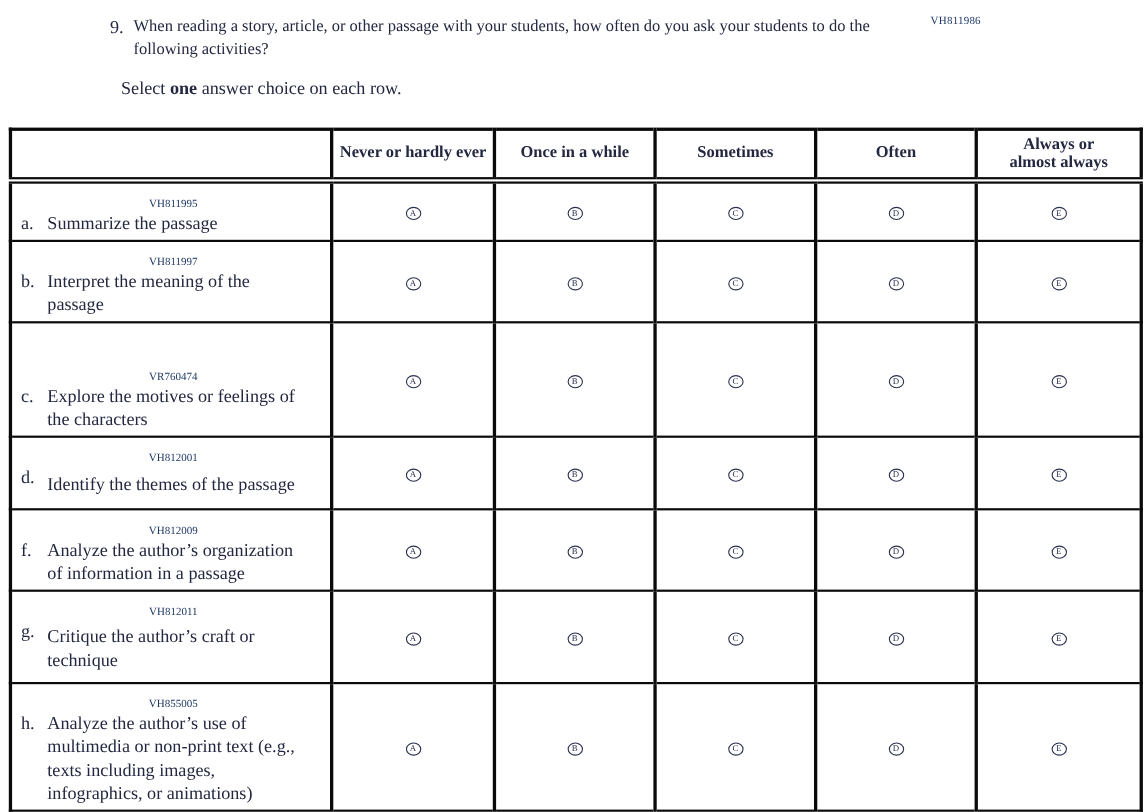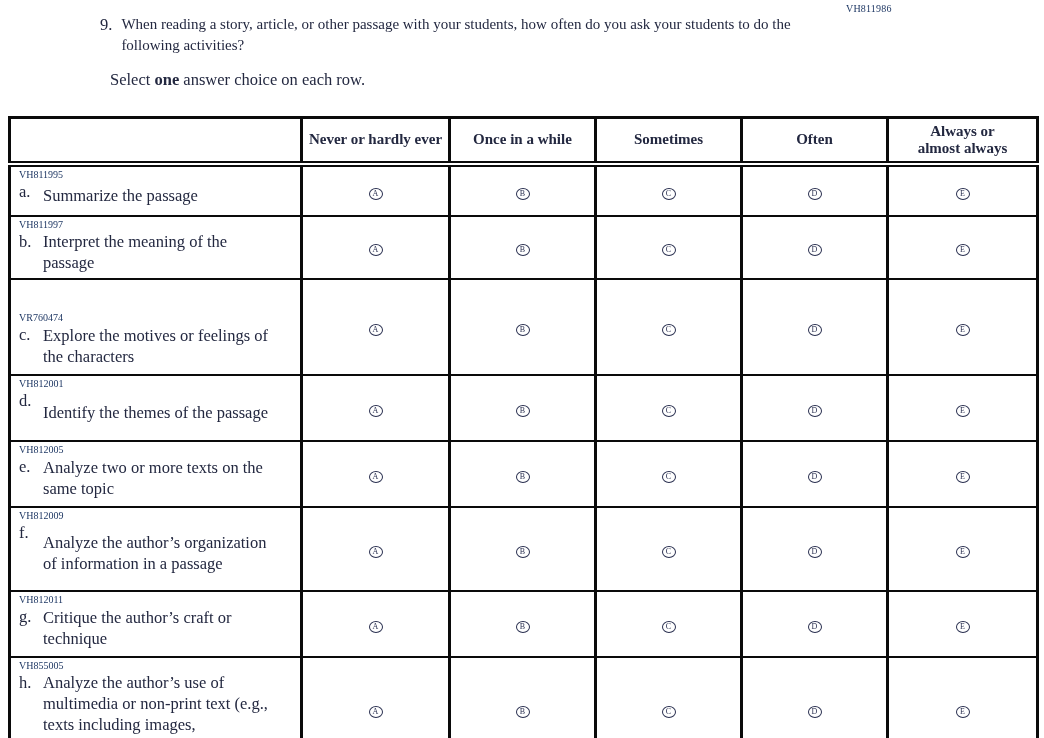--- a/index.html
+++ b/index.html
@@ -8,21 +8,21 @@
     background: #ffffff;
     font-family: "Liberation Serif", "DejaVu Serif", serif;
     color: #232840;
     position: relative;
     overflow: hidden;
   }
 
   
   .form-code {
     position: absolute;
-    left: 846px; top: 3px;
+    left: 846px; top: 14px;
     font-size: 10px;
     color: #1f3864;
     letter-spacing: 0.2px;
   }
   .question-block {
     position: absolute;
     left: 100px; top: 14px;
     width: 720px;
   }
   .question-line {
@@ -88,24 +88,24 @@
 
   td.label-cell {
     vertical-align: top;
     padding: 0 4px 2px 8px;
   }
   .cellwrap {
     display: flex;
     flex-direction: column;
   }
   .code {
-    text-align: left;
+    text-align: center;
     font-size: 10px;
     line-height: 13px;
-    padding-top: 1px;
+    padding-top: 12px;
     color: #1f3864;
     flex: 0 0 auto;
     font-family: Liberation Serif, serif;
   }
   .item {
     flex: 1 1 auto;
     display: flex;
     align-items: center;
     padding-right: 18px;
     padding-bottom: 3px;
@@ -245,36 +245,20 @@
         </div>
       </div>
     </td>
     <td class="option-cell"><span class="bubble">A</span></td>
     <td class="option-cell"><span class="bubble">B</span></td>
     <td class="option-cell"><span class="bubble">C</span></td>
     <td class="option-cell"><span class="bubble">D</span></td>
     <td class="option-cell"><span class="bubble">E</span></td>
   </tr>
 
-  <tr>
-    <td class="label-cell">
-      <div class="cellwrap">
-        <div class="code">VH812005</div>
-        <div class="item">
-          <span class="letter">e.</span>
-          <span class="itext">Analyze two or more texts on the same topic</span>
-        </div>
-      </div>
-    </td>
-    <td class="option-cell"><span class="bubble">A</span></td>
-    <td class="option-cell"><span class="bubble">B</span></td>
-    <td class="option-cell"><span class="bubble">C</span></td>
-    <td class="option-cell"><span class="bubble">D</span></td>
-    <td class="option-cell"><span class="bubble">E</span></td>
-  </tr>
 
   <tr>
     <td class="label-cell">
       <div class="cellwrap">
         <div class="code">VH812009</div>
         <div class="item">
           <span class="letter">f.</span>
           <span class="itext">Analyze the author’s organization of information in a passage</span>
         </div>
       </div>

